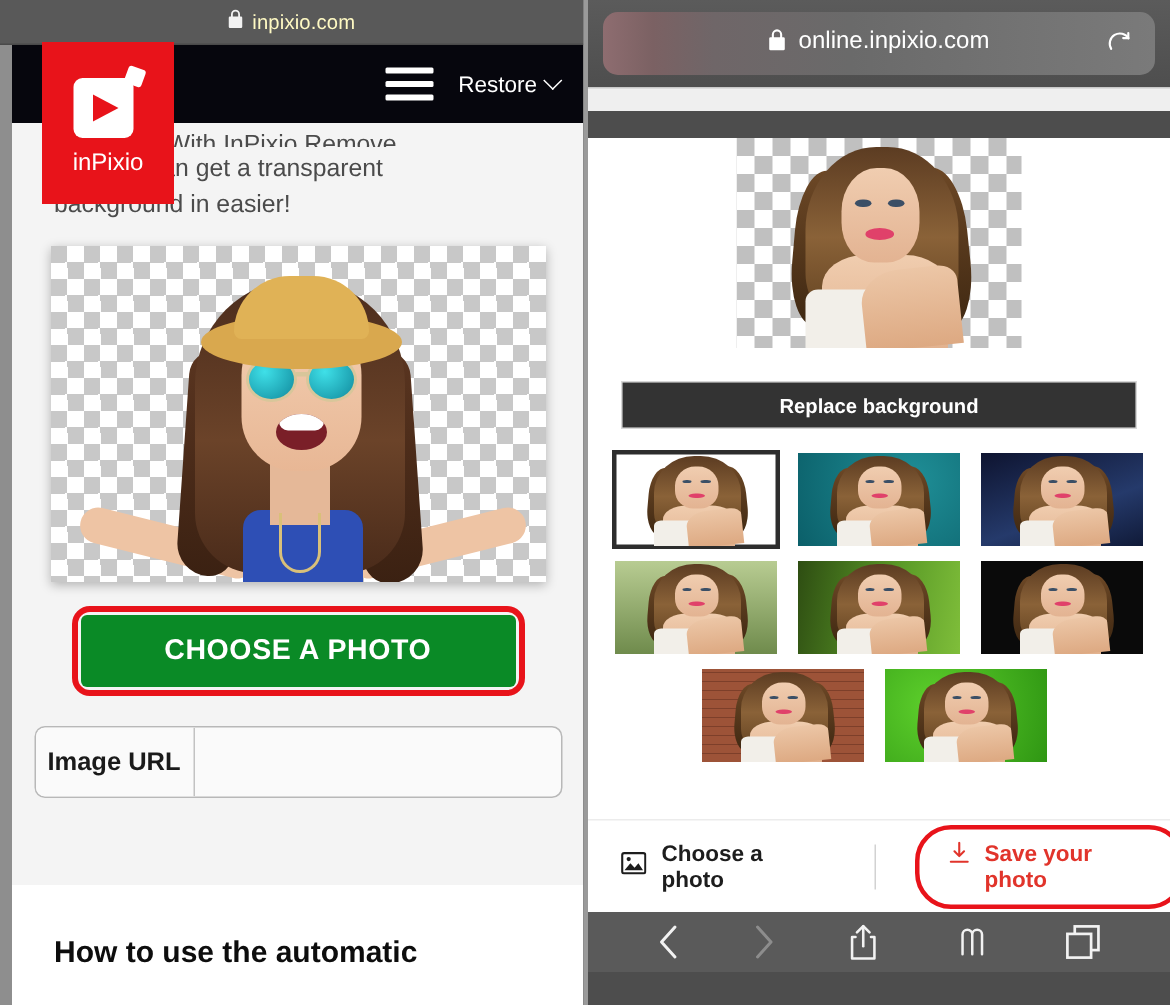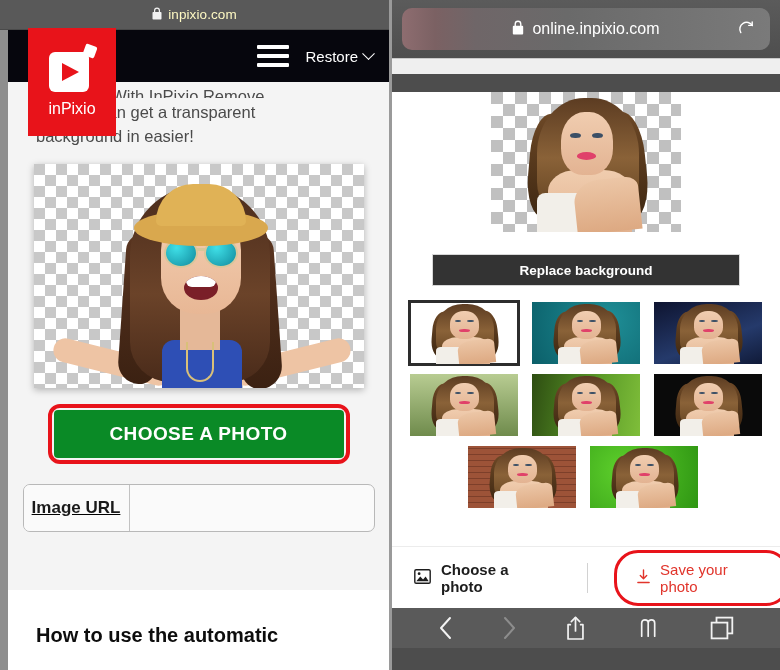--- a/index.html
+++ b/index.html
@@ -101,21 +101,21 @@
     border: none; border-radius: 4px; cursor: pointer;
   }
   .annot-red {
     position: absolute; inset: -6px; border: 4px solid #e8131a;
     border-radius: 12px; pointer-events: none;
   }
 
   .url-row {
     margin: 26px auto 0 auto; width: 352px; height: 48px;
     background: #fafafa; border: 1.5px solid #b8b8b8; border-radius: 7px;
-    display: flex; align-items: stretch; overflow: hidden; text-decoration: underline;
+    display: flex; align-items: stretch; overflow: hidden;
   }
   .url-label { width: 106px; display:flex; align-items:center; justify-content:center;
                font-size: 17px; font-weight: bold; color: #1a1a1a;
                border-right: 1.5px solid #c2c2c2; background: #fafafa; }
   .url-input { flex: 1; border: none; outline: none; background: #fafafa;
                font-size: 16px; color: #b9c3c9; padding-left: 16px;
                font-family: "Liberation Sans", sans-serif; }
   .l-gap { height: 38px; background: #f4f4f4; }
   .l-white { background: #fff; padding: 34px 14px 0 16px; margin-left: 12px; }
   .l-howto { font-size: 20px; font-weight: bold; color: #0d0d0d; }
@@ -161,21 +161,21 @@
               background: linear-gradient(#f0cdb0,#e3b392); border-radius: 46% 46% 42% 42%; }
   .mdl-eyeL { left: 41.5%; top: 29%; width: 6%; height: 4%; background: #3b4f66; border-radius: 50%; }
   .mdl-eyeR { left: 53%;  top: 29%; width: 6%; height: 4%; background: #3b4f66; border-radius: 50%; }
   .mdl-lips { left: 45.5%; top: 43%; width: 10%; height: 5.5%; background: #e0416a; border-radius: 50%; }
   .mdl-shoulder { left: 30%; top: 56%; width: 44%; height: 44%;
                   background: linear-gradient(#f0cdaf,#e2b28f); border-radius: 34% 34% 0 0; }
   .mdl-arm { left: 44%; top: 62%; width: 34%; height: 38%;
              background: linear-gradient(#ecc6a6,#dda982); border-radius: 40% 20% 0 0; transform: rotate(-6deg); }
   .mdl-dress { left: 24%; top: 72%; width: 22%; height: 28%; background: #f2efe9; border-radius: 20% 0 0 0; }
 
-  .r-tabs { display: flex; width: 308px; margin: 22px auto 0 auto; height: 32px;
+  .r-tabs { display: flex; width: 344px; margin: 22px auto 0 auto; height: 32px;
             border: 1px solid #d7d7d7; background: #fff; gap: 28px; }
   .r-tab { flex: 1; display: flex; align-items: center; justify-content: center;
            font-size: 13.5px; font-weight: bold; cursor: pointer; }
   .r-tab.active { background: #333333; color: #fff; }
   .r-tab.inactive { background: #fff; color: #2b2b2b; }
 
   .thumbs { width: 352px; margin: 16px auto 0 auto;
             display: flex; flex-wrap: wrap; gap: 10px 14px; justify-content: flex-start; }
   .thumb { width: 108px; height: 62px; position: relative; overflow: hidden; cursor: pointer;
            background: #fff; }
@@ -193,22 +193,22 @@
 
   .r-footer {
     position: absolute; bottom: 0; left: 0; right: 0; height: 62px;
     background: #fff; display: flex; align-items: center;
     border-top: 1px solid #ececec;
   }
   .foot-choose { display: flex; align-items: center; gap: 10px;
                  margin-left: 22px; font-size: 15px; font-weight: bold; color: #1d1d1d; cursor: pointer; }
   .foot-divider { width: 1px; height: 30px; background: #d2d2d2; margin-left: 34px; }
   .foot-save-wrap { position: relative; margin-left: 36px; }
-  .foot-save { display: flex; align-items: center; gap: 9px;
-               font-size: 15px; font-weight: normal; color: #e1342b; cursor: pointer;
+  .foot-save { display: flex; align-items: flex-start; gap: 9px;
+               font-size: 15px; font-weight: bold; color: #e1342b; cursor: pointer;
                padding: 6px 12px; }
   .annot-oval { position: absolute; inset: -5px -10px; border: 3px solid #e8131a;
                 border-radius: 24px; pointer-events: none; }
 
   .r-toolbar { height: 40px; background: #5a5a5a; display: flex;
                align-items: center; justify-content: space-around; padding: 0 22px; }
   .tb-icon { cursor: pointer; display:flex; align-items:center; }
 </style>
 </head>
 <body>

